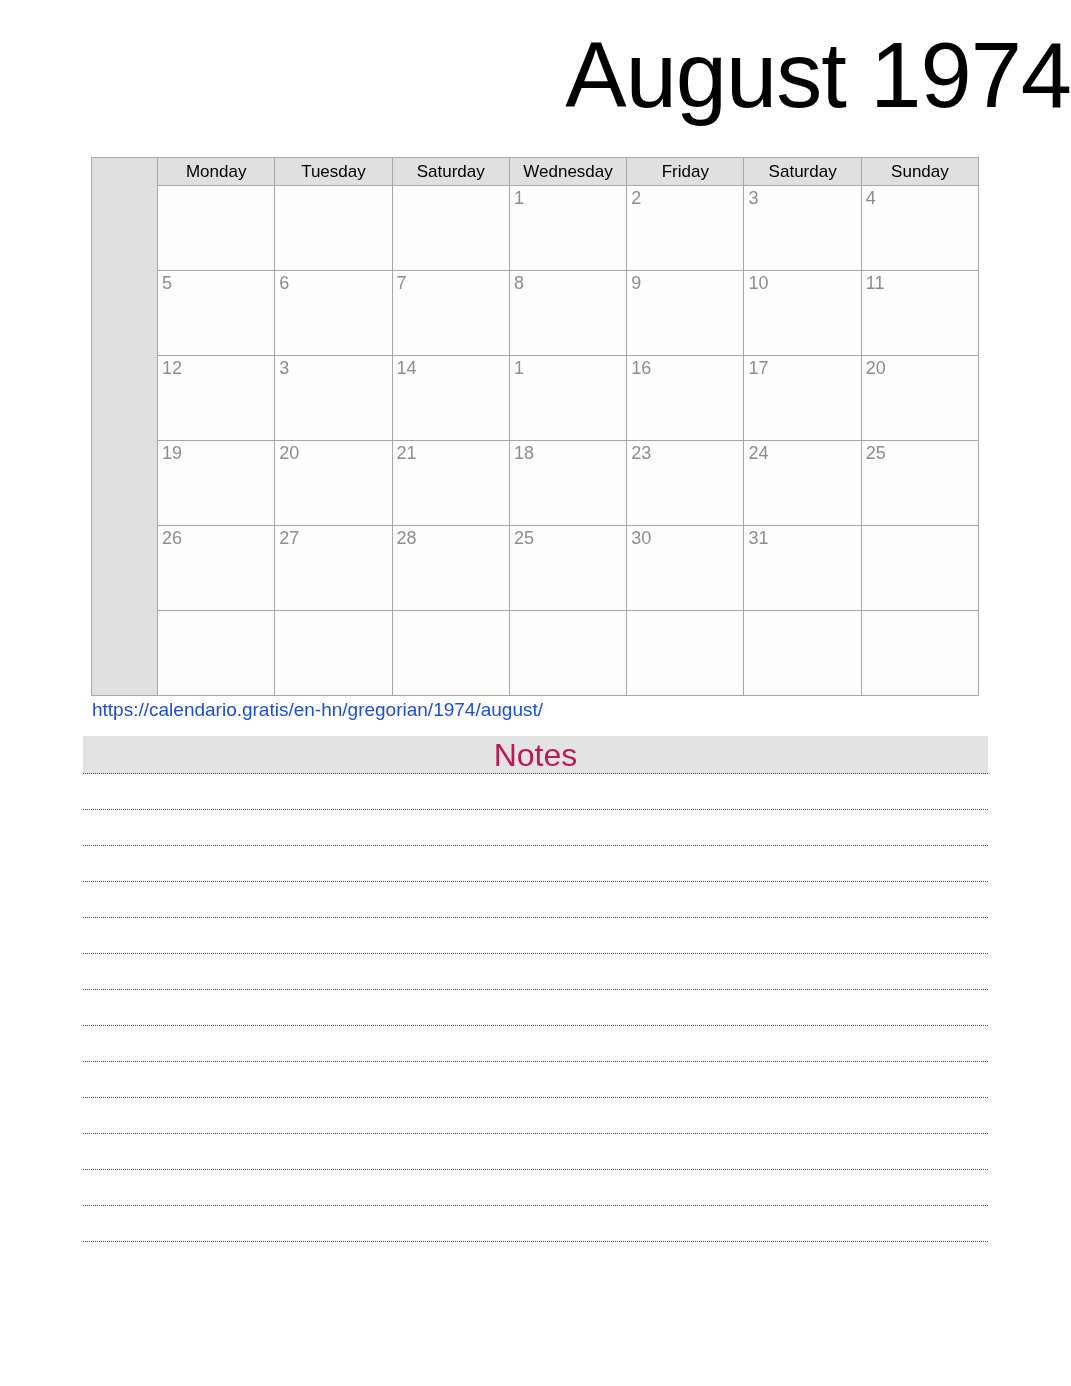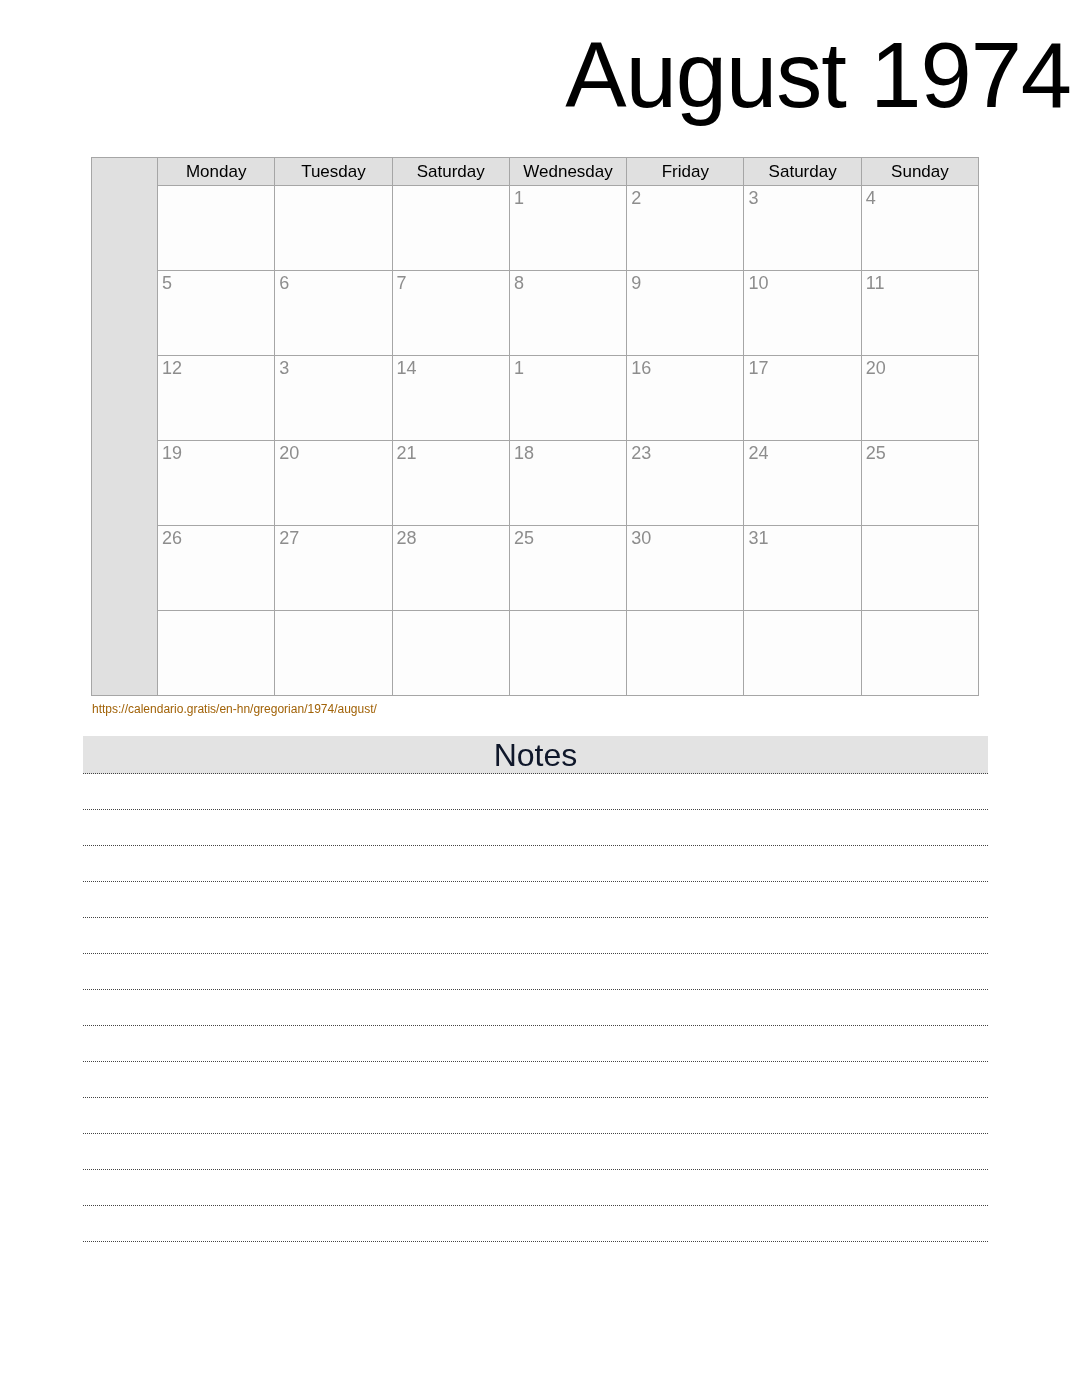--- a/index.html
+++ b/index.html
@@ -58,36 +58,36 @@
     height:85px;
     vertical-align:top;
     text-align:left;
     padding:2px 0 0 4px;
     font-size:18px;
     color:var(--day-number);
     background:var(--cell-bg);
   }
   .source-url{
     margin:4px 0 0 92px;
-    font-size:12px;
+    font-size:19px;
     line-height:19px;
-    color:#a16207;
+    color:#1d4ed8;
   }
   .notes{
     margin:17px 83px 0 83px;
     width:905px;
   }
   .notes-header{
     background:var(--notes-bar-bg);
     height:38px;
     line-height:38px;
     border-bottom:1px dotted var(--dotted);
     text-align:center;
     font-size:32px;
-    color:#0f172a;
+    color:#be185d;
   }
   .note-lines{width:100%;}
   .note-line{
     height:36px;
     border-bottom:1px dotted var(--dotted);
   }
 </style>
 </head>
 <body>
 

